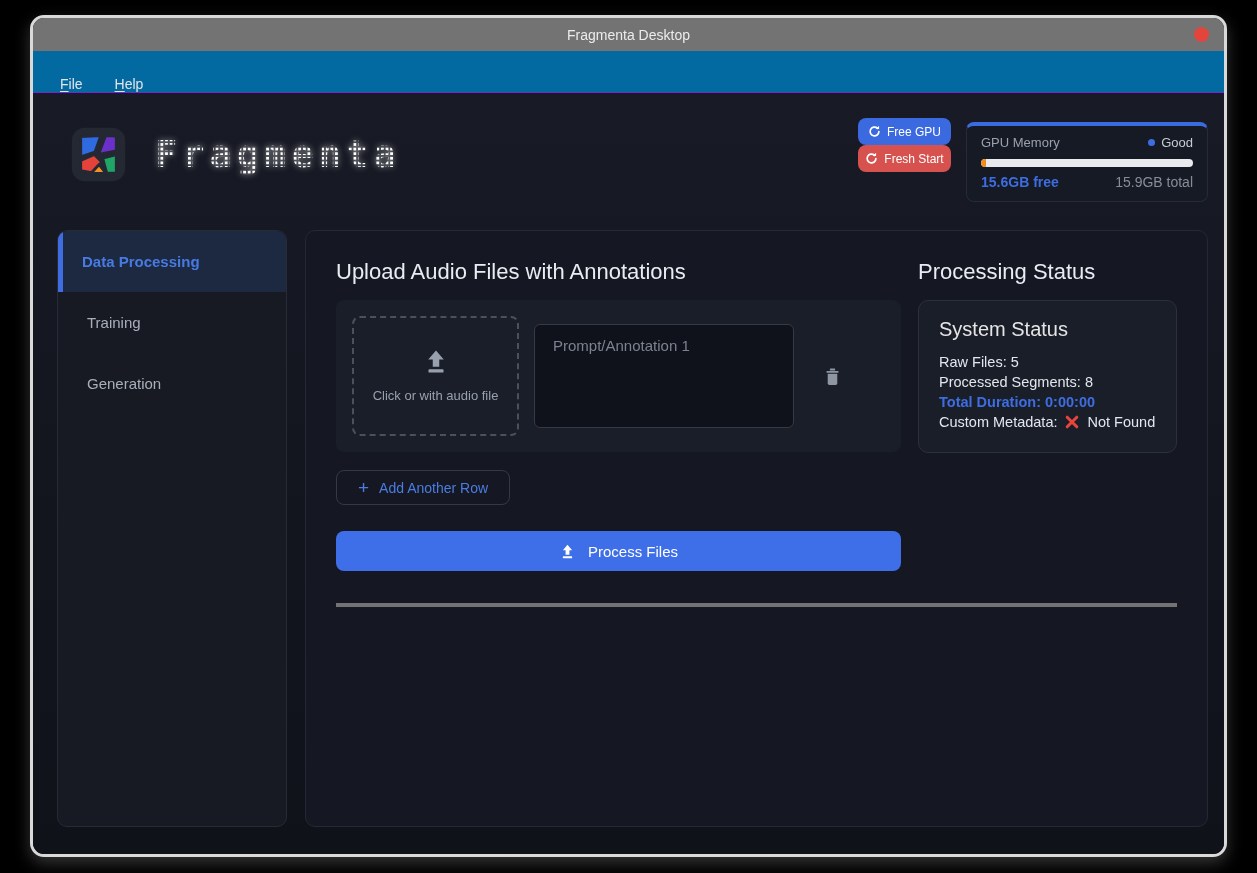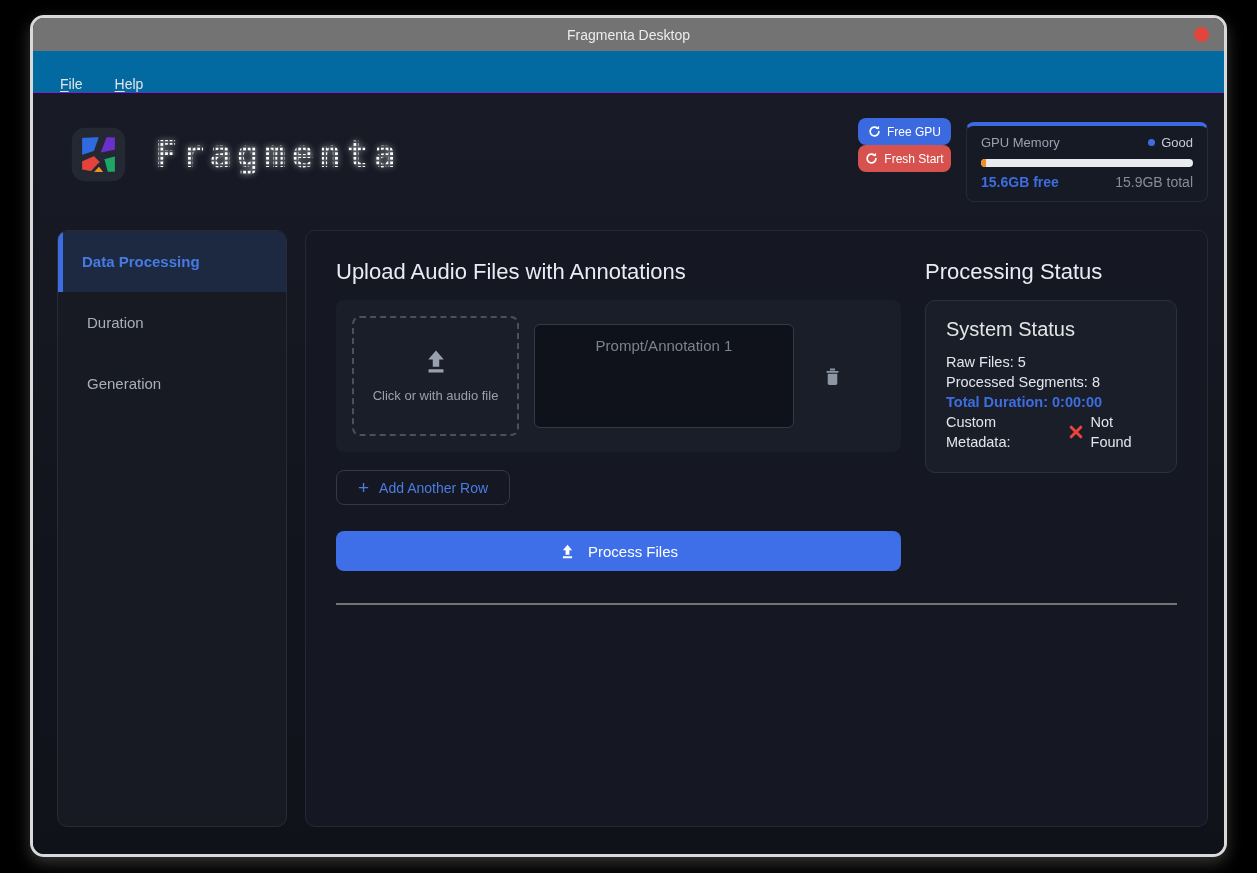--- a/index.html
+++ b/index.html
@@ -91,40 +91,40 @@
   }
   .side-item.active {
     background:#1c2940; border-left:5px solid #3f6ce0;
     color:#477ae2; font-weight:bold; padding-left:19px;
   }
 
   .panel {
     flex:1; background:#151822; border:1px solid #242936; border-radius:10px;
     padding:28px 30px; display:flex; flex-direction:column; min-width:0;
   }
-  .columns { display:flex; gap:24px; padding-bottom:32px; border-bottom:2px solid #737373; }
+  .columns { display:flex; gap:17px; padding-bottom:32px; border-bottom:4px solid #737373; }
   .col-left { width:565px; flex:none; }
   .col-right { flex:1; min-width:0; }
   .section-heading { color:#e9ecf2; font-size:22px; font-weight:500; margin-bottom:15px; }
 
   .upload-row {
     background:#1a1e29; border-radius:8px; padding:16px;
     display:flex; align-items:center;
   }
   .dropzone {
     width:167px; height:120px; flex:none; border:2px dashed #4a505c;
     border-radius:8px; display:flex; flex-direction:column; align-items:center;
     justify-content:center; gap:10px; cursor:pointer;
   }
   .dropzone-label { color:#99a0ad; font-size:13px; text-align:center;
                     width:130px; line-height:1.5; }
   .prompt-box {
     width:260px; height:104px; margin-left:15px; background:#0f121a;
     border:1px solid #343a47; border-radius:6px; resize:none; color:#ef4444;
-    font-family:inherit; font-size:15px; padding:12px 2px; outline:none;text-align:center;
+    font-family:inherit; font-size:15px; padding:12px 18px; outline:none;
   }
   .prompt-box::placeholder { color:#7b8290; }
   .trash-btn { background:none; border:none; margin-left:27px; cursor:pointer;
                display:flex; align-items:center; }
 
   .add-row-btn {
     margin-top:18px; height:35px; padding:0 21px; background:transparent;
     border:1px solid #343945; border-radius:8px; color:#4a7ce2; font-size:14px;
     font-family:inherit; display:flex; align-items:center; gap:10px; cursor:pointer;
   }
@@ -221,21 +221,21 @@
       </div>
     </div>
 
     <div class="main-row">
 
       <nav class="sidebar">
         <div class="side-item active">
           <span>Data Processing</span>
         </div>
         <div class="side-item">
-          <span>Duration</span>
+          <span>Training</span>
         </div>
         <div class="side-item">
           <span>Generation</span>
         </div>
       </nav>
 
       <section class="panel">
         <div class="columns">
 
           <div class="col-left">

